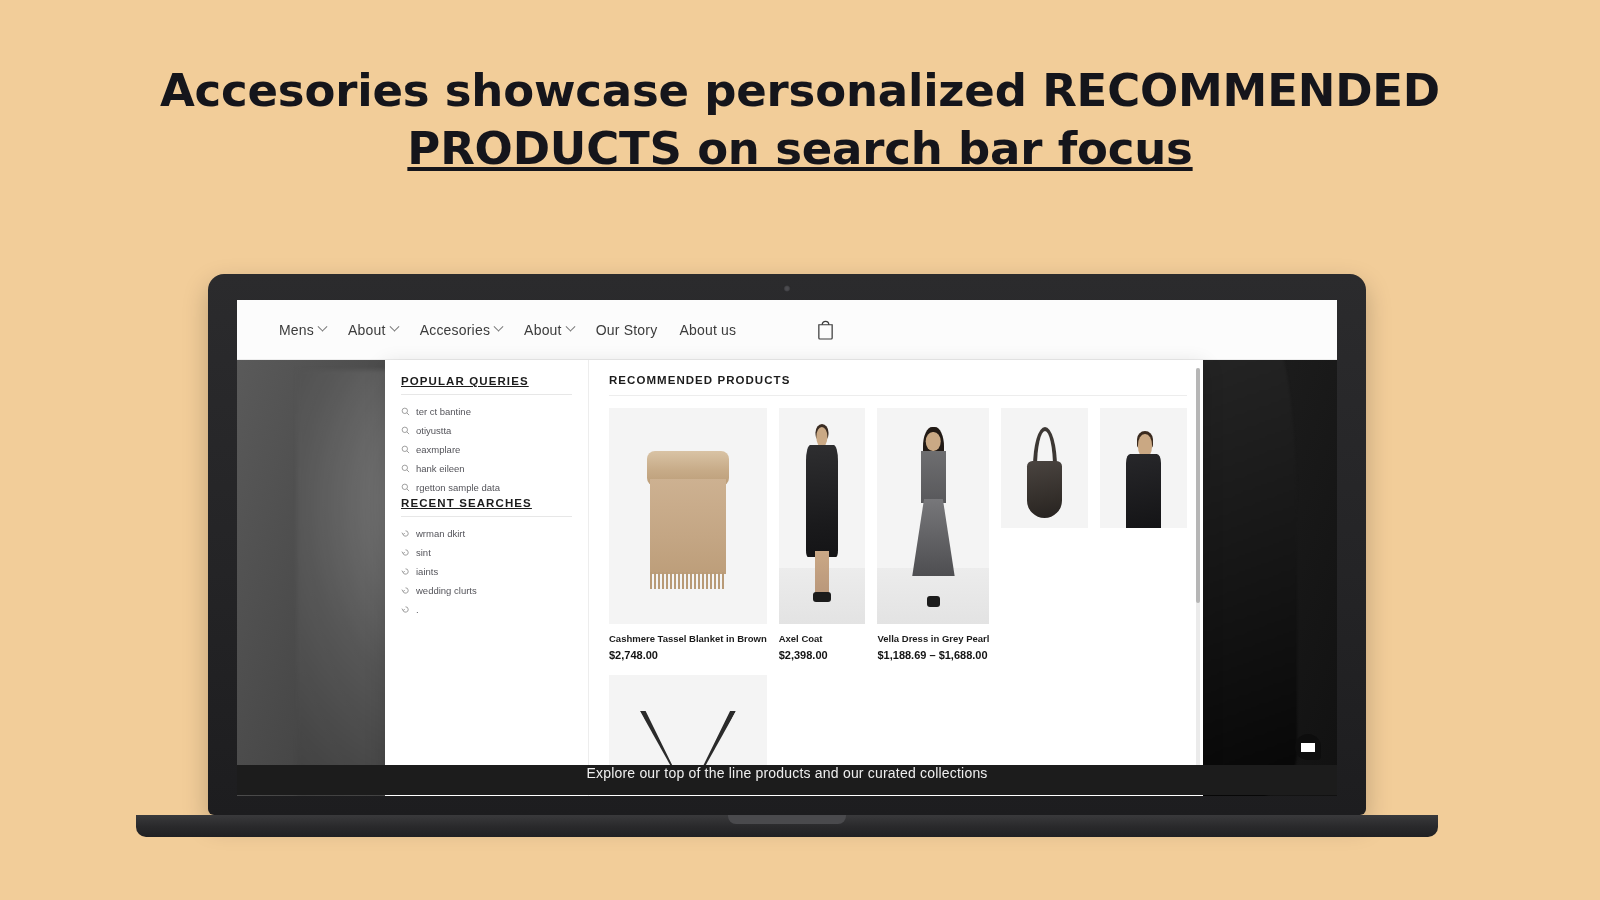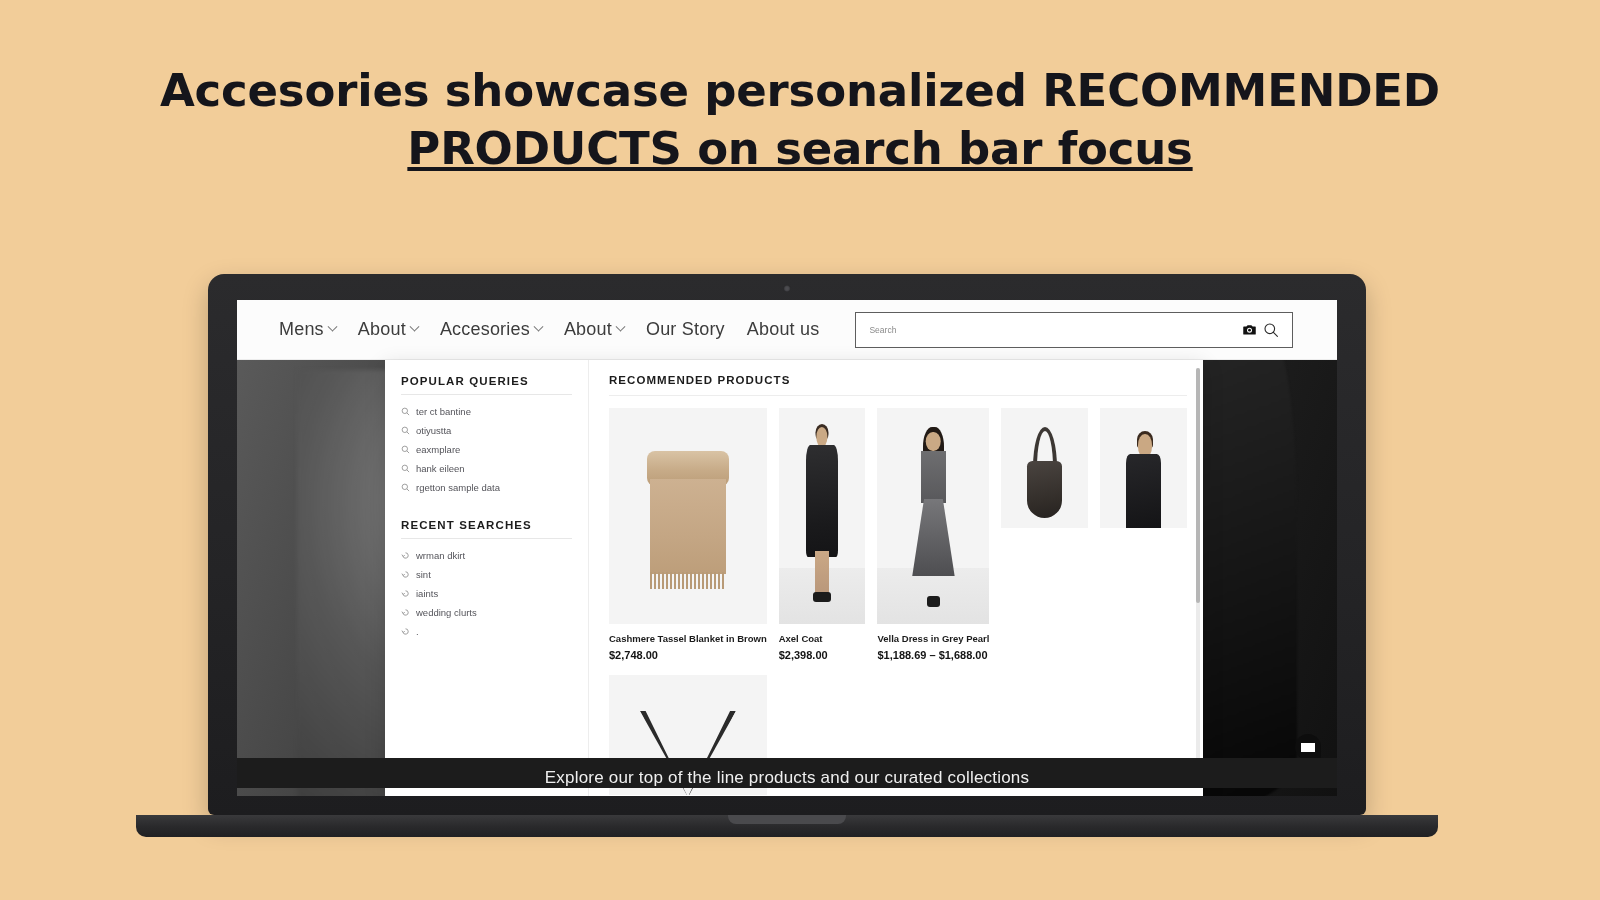--- a/index.html
+++ b/index.html
@@ -106,21 +106,21 @@
   .nav {
     display: flex;
     align-items: center;
     gap: 22px;
     flex: 0 0 auto;
   }
   .nav-item {
     display: flex;
     align-items: center;
     gap: 5px;
-    font-size: 18px;
+    font-size: 14px;
     color: #3c3c3c;
     letter-spacing: .2px;
     cursor: pointer;
     white-space: nowrap;
   }
   .chev {
     width: 7px; height: 7px;
     border-right: 1.2px solid #767676;
     border-bottom: 1.2px solid #767676;
     transform: rotate(45deg) translate(-2px,-2px);
@@ -186,22 +186,23 @@
     padding: 15px 16px 10px 16px;
   }
   .sec-title {
     font-size: 11.5px;
     font-weight: bold;
     letter-spacing: 1.1px;
     color: #1c1c1c;
     padding-bottom: 7px;
     border-bottom: 1px solid #e7e7e7;
     margin-bottom: 7px;
-  }
-  .sec-title.second { margin-top: 22px; }
+    text-decoration: underline;
+  }
+  .sec-title.second { }
   .q-item {
     display: flex;
     align-items: center;
     gap: 6px;
     font-size: 9.5px;
     color: #54545a;
     padding: 4px 0;
     cursor: pointer;
     white-space: nowrap;
   }
@@ -412,29 +413,29 @@
     position: absolute;
     top: 0;
     width: 4px; height: 56%;
     background: #b6b6b6;
     border-radius: 2px;
   }
 
   
   .promo {
     position: absolute;
-    left: 0; bottom: 8px;
+    left: 0; bottom: 1px;
     width: 1100px;
     height: 30px;
     background: #1c1c1c;
     color: #efefef;
     display: flex;
-    align-items: flex-end;
+    align-items: flex-start;
     justify-content: center;
-    font-size: 17px;
+    font-size: 14px;
     letter-spacing: .2px;
     z-index: 7;
   }
 
   
   .chat-bubble {
     position: absolute;
     right: 16px;
     bottom: 36px;
     width: 26px; height: 26px;
@@ -511,36 +512,20 @@
           </div>
           <div class="nav-item">
             <span>Our Story</span>
           </div>
           <div class="nav-item">
             <span>About us</span>
           </div>
         </div>
 
         <div class="search-wrap">
-          <div class="search-box">
-            <input class="search-input" type="text" placeholder="Search" style="">
-            <span class="icon-btn">
-              <svg width="15" height="13" viewBox="0 0 24 20">
-                <path d="M3 5h4l2-2h6l2 2h4a1 1 0 0 1 1 1v11a1 1 0 0 1-1 1H3a1 1 0 0 1-1-1V6a1 1 0 0 1 1-1z" fill="#111"></path>
-                <circle cx="12" cy="11" r="4" fill="#fff"></circle>
-                <circle cx="12" cy="11" r="2.2" fill="#111"></circle>
-              </svg>
-            </span>
-            <span class="icon-btn">
-              <svg width="16" height="16" viewBox="0 0 20 20">
-                <circle cx="8.5" cy="8.5" r="6" fill="none" stroke="#2b2b2b" stroke-width="1.4"></circle>
-                <line x1="13" y1="13" x2="18" y2="18" stroke="#2b2b2b" stroke-width="1.4" stroke-linecap="round"></line>
-              </svg>
-            </span>
-          </div>
           <div class="bag-btn">
             <svg width="19" height="21" viewBox="0 0 20 22">
               <path d="M3 6h14v14a1 1 0 0 1-1 1H4a1 1 0 0 1-1-1V6z" fill="none" stroke="#3a3a3a" stroke-width="1.3"></path>
               <path d="M6.5 6c0-2.2 1.6-3.6 3.5-3.6S13.5 3.8 13.5 6" fill="none" stroke="#3a3a3a" stroke-width="1.3"></path>
             </svg>
           </div>
         </div>
       </div>
 
       <div class="overlay">

